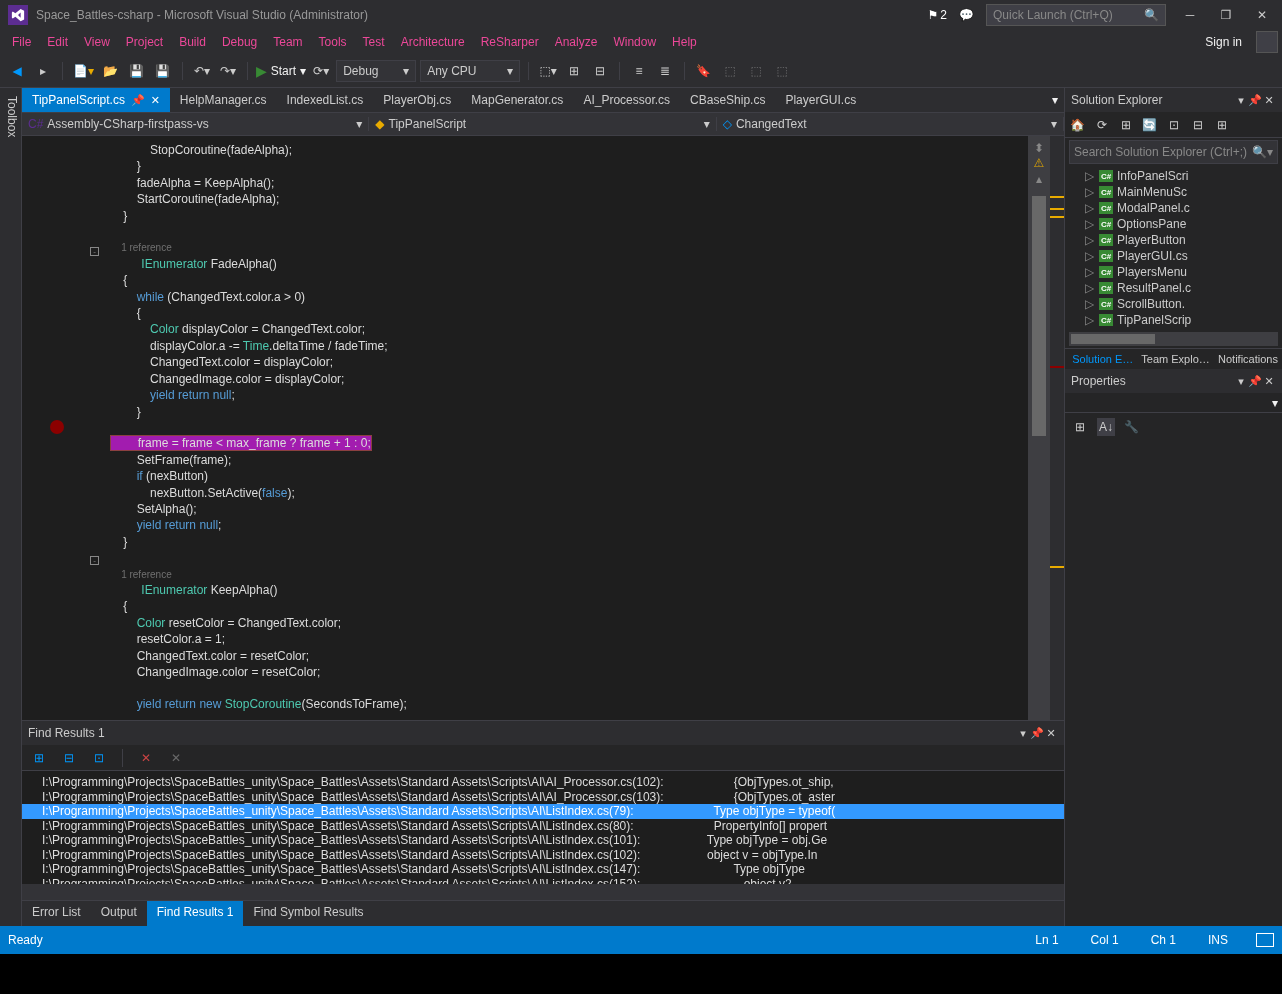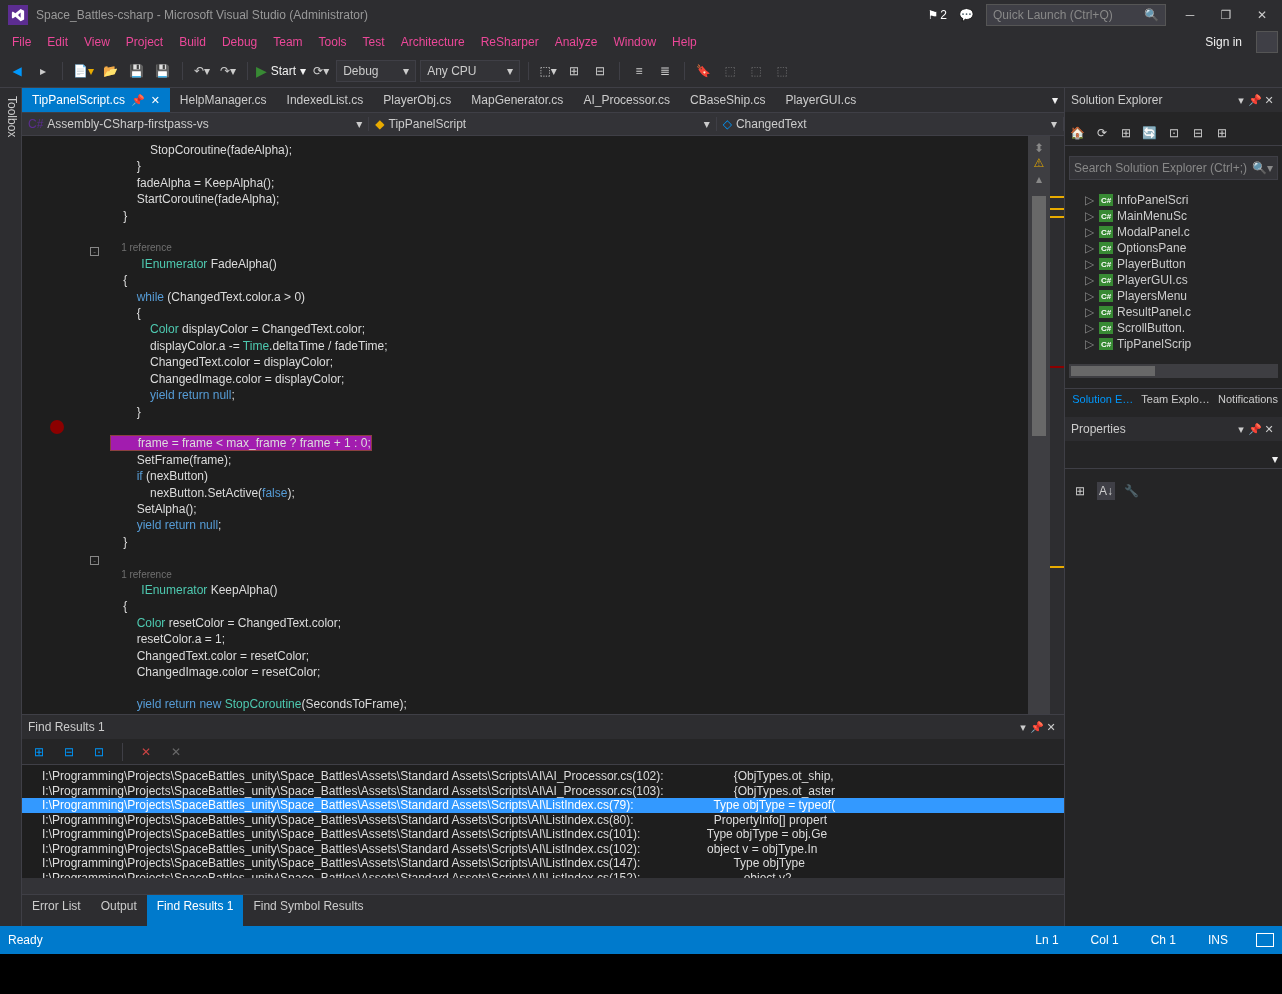--- a/index.html
+++ b/index.html
@@ -44,21 +44,21 @@
 .kw { color: #569cd6; }
 .type { color: #4ec9b0; }
 .ref-hint { color: #707070; font-size: 10px; }
 .hl-line { background: #a21caf; border: 1px solid #8b4040; display: inline; }
 .code-scroll { width: 22px; background: #3e3e42; position: relative; }
 .overview-ruler { width: 14px; background: #2d2d30; position: relative; }
 .ov-mark { position: absolute; width: 100%; height: 2px; }
 .zoom-bar { height: 20px; background: #333337; display: flex; align-items: center; padding: 0 6px; }
 .zoom-bar .zoom-sel { color: #ccc; }
 .zoom-bar .hscroll { flex: 1; height: 14px; background: #3e3e42; margin: 0 6px; position: relative; }
-.right-panel { width: 218px; display: flex; flex-direction: column; background: #252526; border-left: 1px solid #3f3f46; gap: 8px; }
+.right-panel { width: 218px; display: flex; flex-direction: column; background: #252526; border-left: 1px solid #3f3f46; }
 .panel-header { height: 24px; background: #2d2d30; display: flex; align-items: center; padding: 0 6px; color: #ccc; }
 .panel-header .title { flex: 1; }
 .panel-header .ctrl { width: 14px; text-align: center; cursor: pointer; font-size: 11px; }
 .sol-toolbar { height: 26px; display: flex; align-items: center; padding: 0 4px; gap: 6px; border-bottom: 1px solid #3f3f46; }
 .sol-tb-btn { width: 18px; height: 18px; display: flex; align-items: center; justify-content: center; color: #ccc; }
 .sol-search { height: 24px; background: #333337; border: 1px solid #3f3f46; margin: 2px 4px; display: flex; align-items: center; padding: 0 4px; color: #888; }
 .sol-tree { flex: 0 0 auto; overflow: hidden; padding: 2px 0; }
 .tree-item { display: flex; align-items: center; padding: 1px 4px 1px 20px; color: #ccc; gap: 4px; white-space: nowrap; }
 .tree-item .expand { color: #888; width: 10px; }
 .tree-item .cs-icon { width: 14px; height: 12px; background: #388a34; color: #fff; font-size: 8px; display: flex; align-items: center; justify-content: center; font-weight: bold; }
@@ -68,21 +68,21 @@
 .sol-tabs .stab { flex: 1; padding: 4px 4px; text-align: right; color: #ccc; font-size: 11px; white-space: nowrap; overflow: hidden; }
 .sol-tabs .stab.active { color: #0097fb; }
 .props-toolbar { height: 28px; display: flex; align-items: center; padding: 0 6px; gap: 8px; }
 .props-body { flex: 1; background: #252526; }
 .find-results { height: 180px; display: flex; flex-direction: column; border-top: 1px solid #3f3f46; background: #252526; }
 .fr-toolbar { height: 26px; display: flex; align-items: center; padding: 0 6px; gap: 8px; border-bottom: 1px solid #3f3f46; }
 .fr-content { flex: 1; overflow: hidden; font-family: Consolas, monospace; font-size: 12px; line-height: 14.5px; background: #1e1e1e; padding: 4px 0; }
 .fr-line { padding: 0 20px; color: #dcdcdc; white-space: pre; }
 .fr-line.selected { background: #3399ff; color: #fff; }
 .fr-hscroll { height: 16px; background: #333337; position: relative; }
-.bottom-tabs { height: 32px; background: #2d2d30; display: flex; align-items: stretch; border-top: 1px solid #3f3f46; }
+.bottom-tabs { height: 26px; background: #2d2d30; display: flex; align-items: stretch; border-top: 1px solid #3f3f46; }
 .bottom-tabs .btab { padding: 4px 10px; color: #ccc; cursor: pointer; }
 .bottom-tabs .btab.active { background: #007acc; color: #fff; }
 .status-bar { height: 28px; background: #007acc; display: flex; align-items: center; padding: 0 8px; color: #fff; font-size: 11px; }
 .status-bar .spacer { flex: 1; }
 .status-bar .cell { padding: 0 16px; }
 .status-bar .sq { width: 18px; height: 14px; border: 1px solid #fff; margin-left: 12px; }
 .taskbar { height: 40px; background: #000; }
 </style>
 </head>
 <body>

